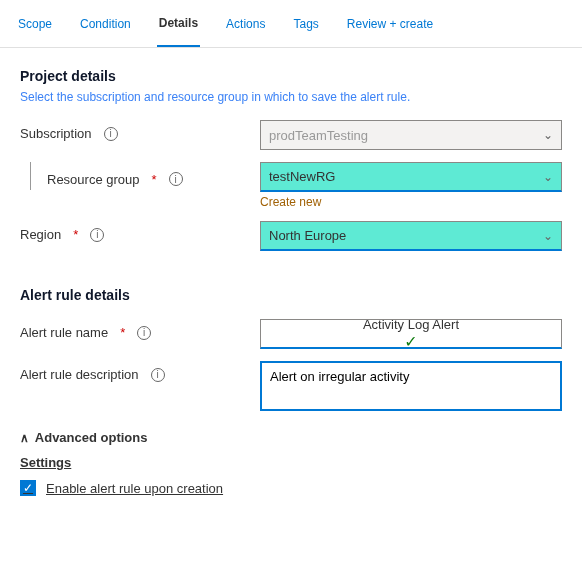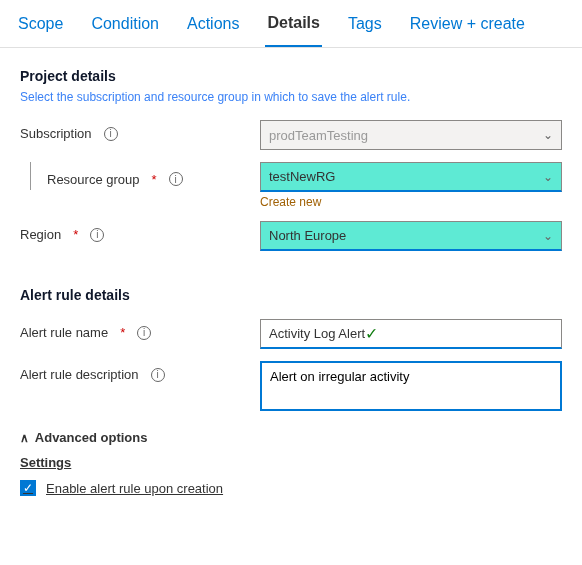--- a/index.html
+++ b/index.html
@@ -15,21 +15,21 @@
     
     .top-nav {
       display: flex;
       align-items: center;
       border-bottom: 1px solid #e0e0e0;
       padding: 0 16px;
       height: 48px;
       gap: 24px;
     }
     .nav-item {
-      font-size: 16px;
+      font-size: 12px;
       color: #0078d4;
       cursor: pointer;
       height: 100%;
       display: flex;
       align-items: center;
       text-decoration: none;
       padding: 0 2px;
     }
     .nav-item.active {
       color: #333;
@@ -149,21 +149,22 @@
       font-size: 13px;
       outline: none;
       display: flex;
       align-items: center;
       justify-content: space-between;
     }
 
     .text-input-valid {
       display: flex;
       align-items: center;
-      justify-content: flex-start;
+      justify-content: center;
+      flex-direction: column;
     }
 
     .check-icon {
       color: #107c10;
       font-size: 16px;
     }
 
     .textarea-box {
       width: 100%;
       border: 2px solid #0078d4;
@@ -253,22 +254,22 @@
       margin-right: 16px;
       flex-shrink: 0;
     }
   </style>
 </head>
 <body>
 
 <nav class="top-nav">
   <a class="nav-item">Scope</a>
   <a class="nav-item">Condition</a>
+  <a class="nav-item active">Details</a>
   <a class="nav-item">Actions</a>
-  <a class="nav-item active">Details</a>
   <a class="nav-item">Tags</a>
   <a class="nav-item">Review + create</a>
 </nav>
 
 <div class="content">
 
   <div class="section-title">Project details</div>
   <div class="section-desc">Select the subscription and resource group in which to save the alert rule.</div>
 
   <div class="form-row">

